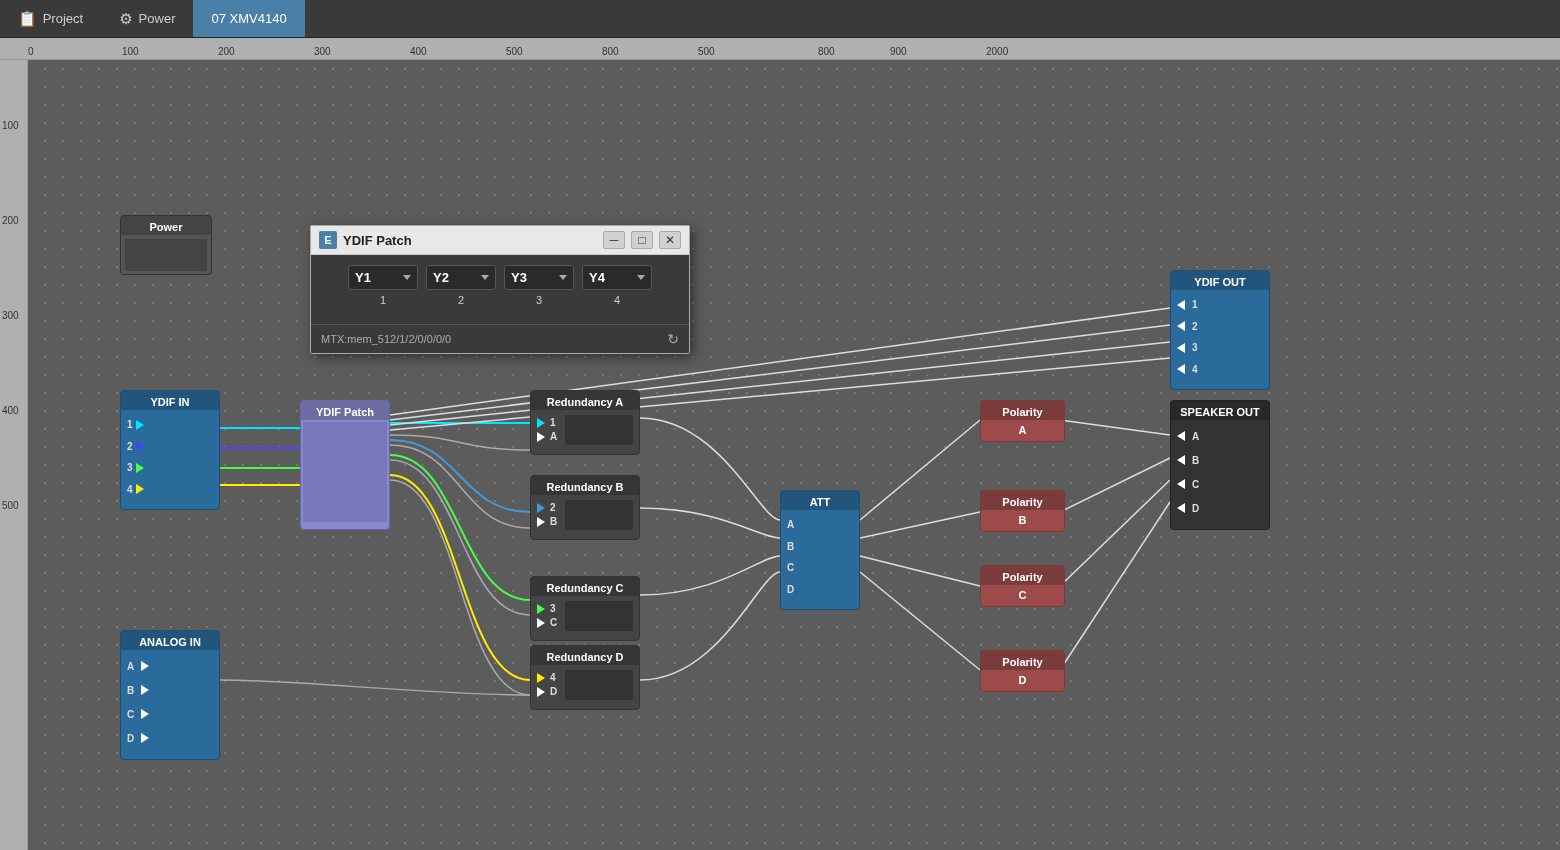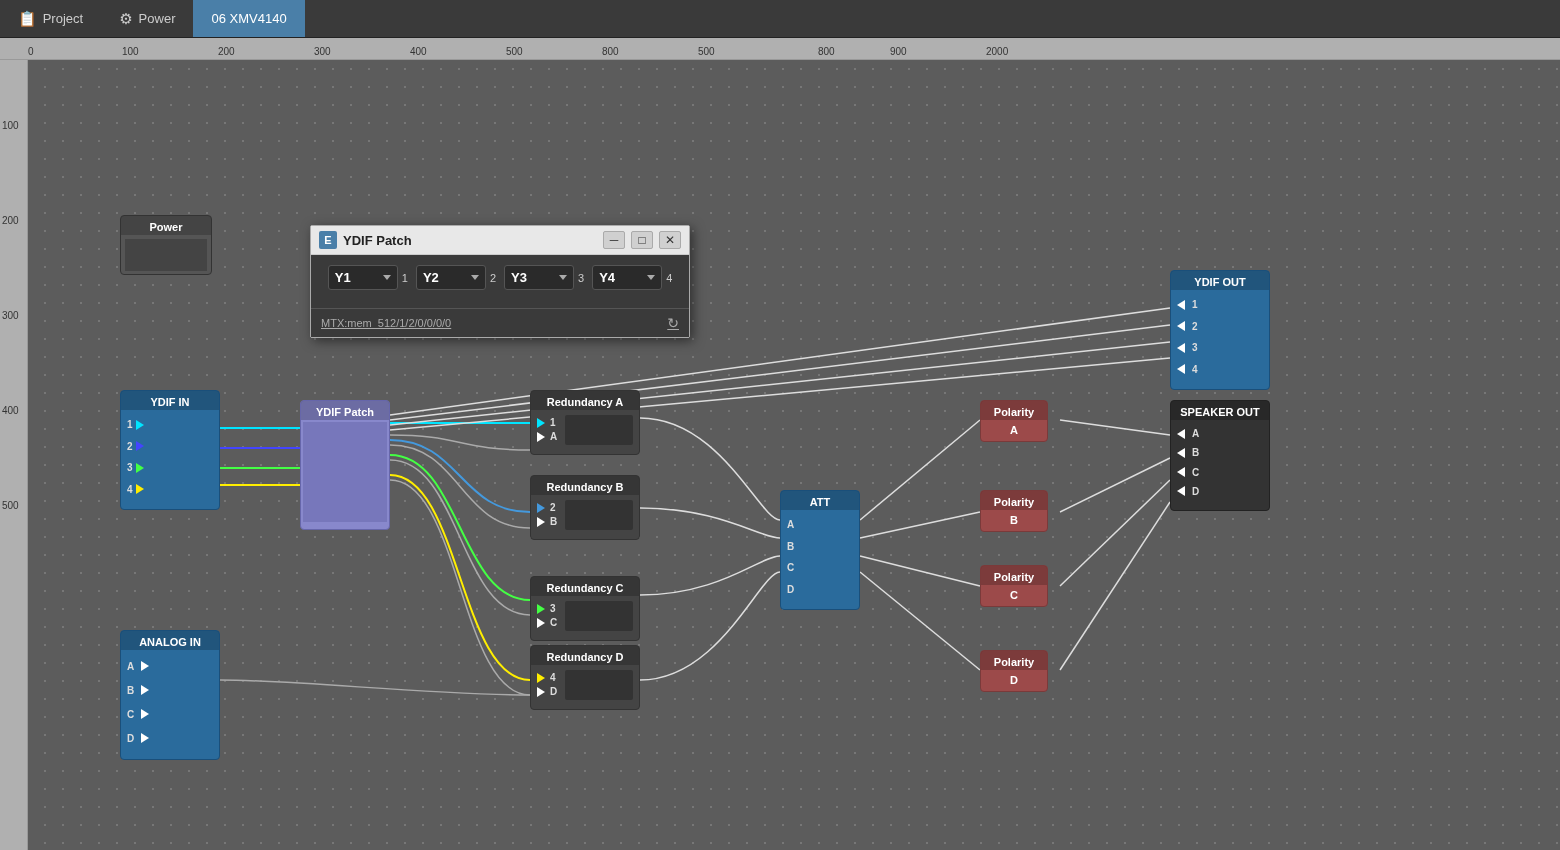--- a/index.html
+++ b/index.html
@@ -139,32 +139,32 @@
     
     .block-att {
       left: 780px; top: 430px;
       width: 80px; height: 120px;
       background: #2a6b9c;
       border: 1px solid #1a4f7a;
     }
 
     
     .block-polarity {
-      width: 68px; height: 42px;
+      width: 85px; height: 42px;
       border: 1px solid #7a3a3a;
     }
     .block-polarity-a { left: 980px; top: 340px; background: #9c4a4a; }
     .block-polarity-b { left: 980px; top: 430px; background: #9c4a4a; }
     .block-polarity-c { left: 980px; top: 505px; background: #9c4a4a; }
     .block-polarity-d { left: 980px; top: 590px; background: #9c4a4a; }
 
     
     .block-speakerout {
       left: 1170px; top: 340px;
-      width: 100px; height: 111px;
+      width: 100px; height: 130px;
       background: #333;
       border: 1px solid #222;
     }
 
     
     .block-ydifout {
       left: 1170px; top: 210px;
       width: 100px; height: 120px;
       background: #2a6b9c;
       border: 1px solid #1a4f7a;
@@ -238,21 +238,21 @@
       background: #3a3a3a;
     }
     .ydif-row {
       display: flex;
       gap: 8px;
       justify-content: center;
       margin-bottom: 8px;
     }
     .ydif-channel {
       display: flex;
-      flex-direction: row;
+      flex-direction: column;
       align-items: center;
       gap: 4px;
     }
     .ydif-select {
       background: #2a2a2a;
       border: 1px solid #555;
       border-radius: 3px;
       color: #fff;
       font-size: 13px;
       font-weight: bold;
@@ -277,21 +277,20 @@
     }
     .dialog-footer {
       background: #3a3a3a;
       border-top: 1px solid #555;
       padding: 6px 10px;
       display: flex;
       align-items: center;
       justify-content: space-between;
       font-size: 11px;
       color: #aaa;
-      text-decoration: underline;
     }
     .refresh-icon {
       font-size: 14px;
       color: #aaa;
       cursor: pointer;
     }
 
     
     .connections-svg {
       position: absolute;
@@ -326,21 +325,21 @@
 <div class="titlebar">
   <div class="tab">
     <span class="tab-icon">📋</span>
     <span>Project</span>
   </div>
   <div class="tab">
     <span class="tab-icon">⚙</span>
     <span>Power</span>
   </div>
   <div class="tab active">
-    <span>06 XMV4140</span>
+    <span>07 XMV4140</span>
   </div>
 </div>
 
 <div class="ruler">
   <div class="ruler-marks">
     <span class="ruler-mark" style="left:28px">0</span>
     <span class="ruler-mark" style="left:122px">100</span>
     <span class="ruler-mark" style="left:218px">200</span>
     <span class="ruler-mark" style="left:314px">300</span>
     <span class="ruler-mark" style="left:410px">400</span>

